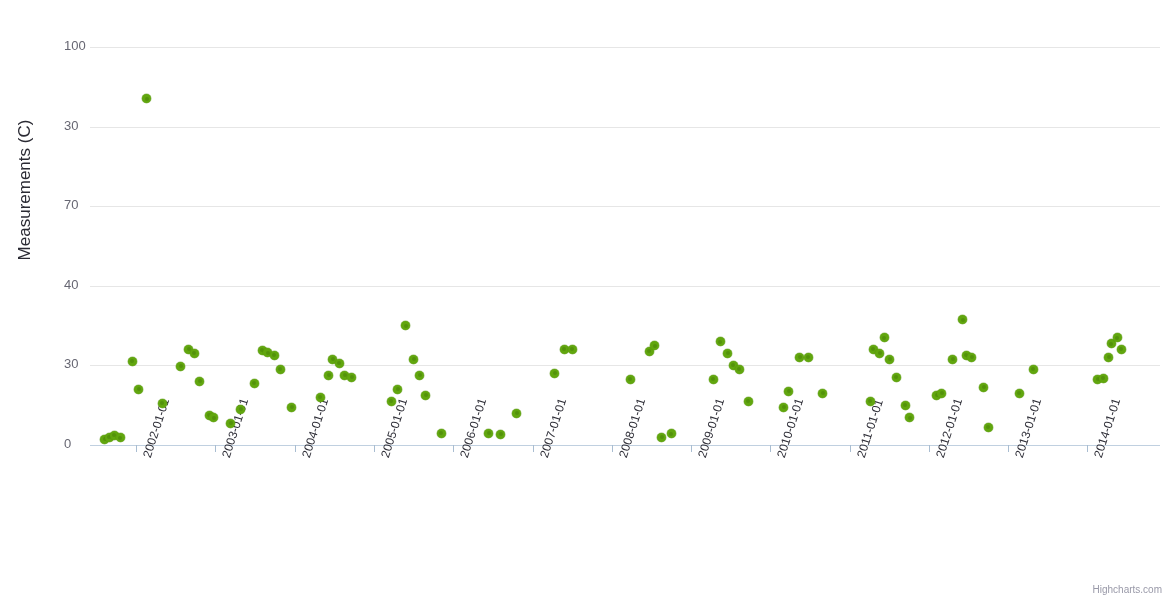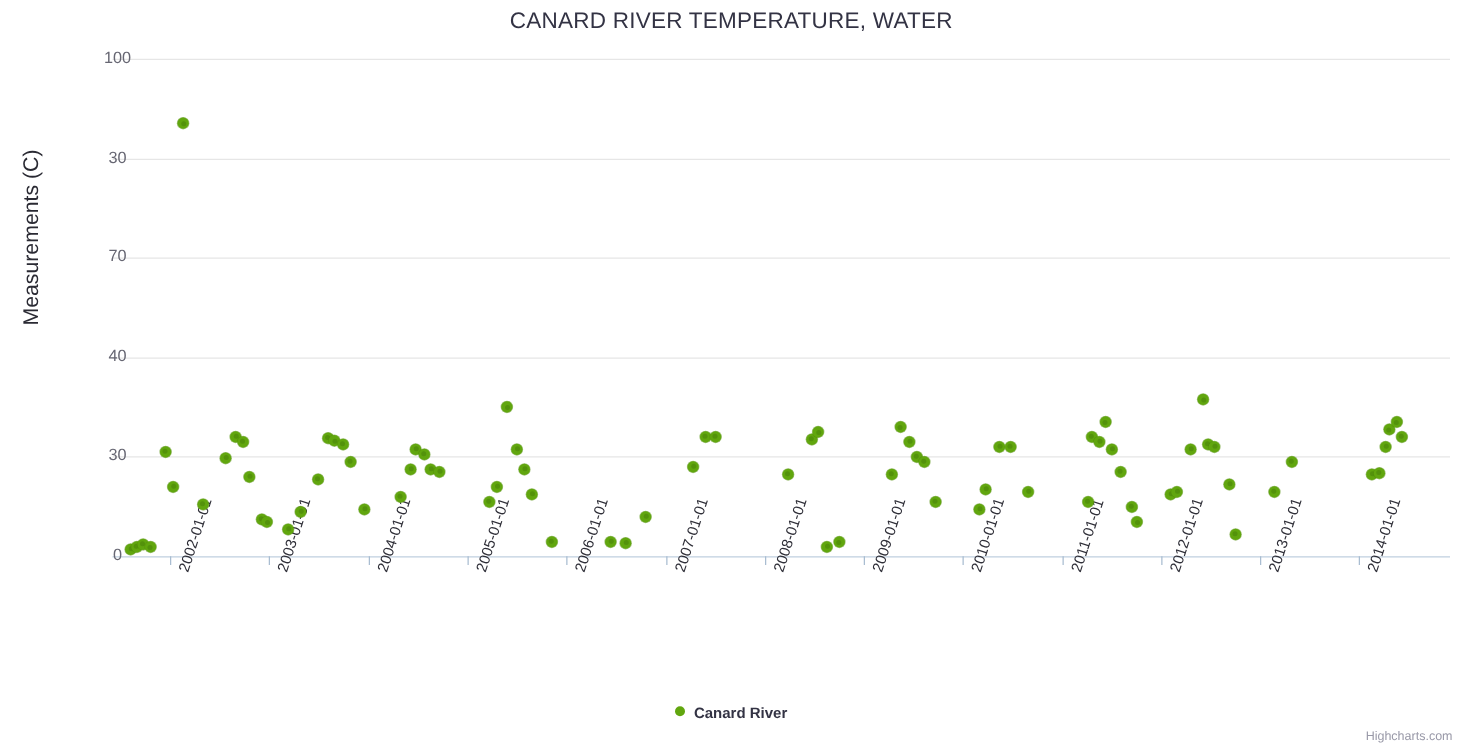--- a/index.html
+++ b/index.html
@@ -18,21 +18,21 @@
     position:absolute;left:-95px;top:180px;width:240px;text-align:center;
     transform:rotate(-90deg);transform-origin:center center;
     font-size:17px;color:#2a2a33;
   }
   .plot{
     position:absolute;left:90px;top:47px;width:1070px;height:398px;
   }
   .gridline{position:absolute;left:0;width:100%;height:1px;background:#e6e6e6;}
   .axisline{position:absolute;left:0;width:100%;height:1px;background:#c0d0e0;}
   .ytick{
-    position:absolute;right:1036px;width:60px;text-align:center;
+    position:absolute;right:1036px;width:60px;text-align:left;
     font-size:13px;color:#666672;
   }
   .xtickmark{position:absolute;width:1px;height:7px;background:#a9bdd1;}
   .xticklabel{
     position:absolute;font-size:12px;color:#2f2f38;white-space:nowrap;
     transform:rotate(-72deg);transform-origin:left top;
   }
   .pt{
     position:absolute;width:9px;height:9px;border-radius:50%;
     background:#61a60e;box-shadow:0 0 0 0.5px rgba(80,140,10,.55);
@@ -51,21 +51,20 @@
   }
   .credit{
     position:absolute;right:8px;bottom:5px;font-size:10px;color:#9999a8;
   }
 </style>
 </head>
 <body>
 
 <div id="chart">
 
-  <div class="title">CANARD RIVER TEMPERATURE, WATER</div>
 
   <div class="ylabel">Measurements (C)</div>
 
   <div class="plot" id="plot">
       <div class="axisline" style="top: 398px;"></div>
       <div class="ytick" style="top: 389px;">0</div>
       <div class="gridline" style="top: 318px;"></div>
       <div class="ytick" style="top: 309.4px;">30</div>
       <div class="gridline" style="top: 239px;"></div>
       <div class="ytick" style="top: 229.8px;">40</div>
@@ -177,18 +176,15 @@
       <div class="pt" title="13" style="left: 924.683px; top: 341.76px; background: rgb(97, 166, 14);"></div>
       <div class="pt" title="19" style="left: 938.949px; top: 317.88px; background: rgb(97, 166, 14);"></div>
       <div class="pt" title="16.5" style="left: 1003.15px; top: 327.83px; background: rgb(97, 166, 14);"></div>
       <div class="pt" title="16.8" style="left: 1008.7px; top: 326.636px; background: rgb(97, 166, 14);"></div>
       <div class="pt" title="22" style="left: 1014.25px; top: 305.94px; background: rgb(97, 166, 14);"></div>
       <div class="pt" title="25.5" style="left: 1016.62px; top: 292.01px; background: rgb(97, 166, 14);"></div>
       <div class="pt" title="27" style="left: 1022.96px; top: 286.04px; background: rgb(97, 166, 14);"></div>
       <div class="pt" title="24" style="left: 1026.93px; top: 297.98px; background: rgb(97, 166, 14);"></div>
     </div>
 
-  <div class="legend">
-    <span class="dot"></span><span>Canard River</span>
-  </div>
 
   <div class="credit">Highcharts.com</div>
 </div>
 
 </body></html>

